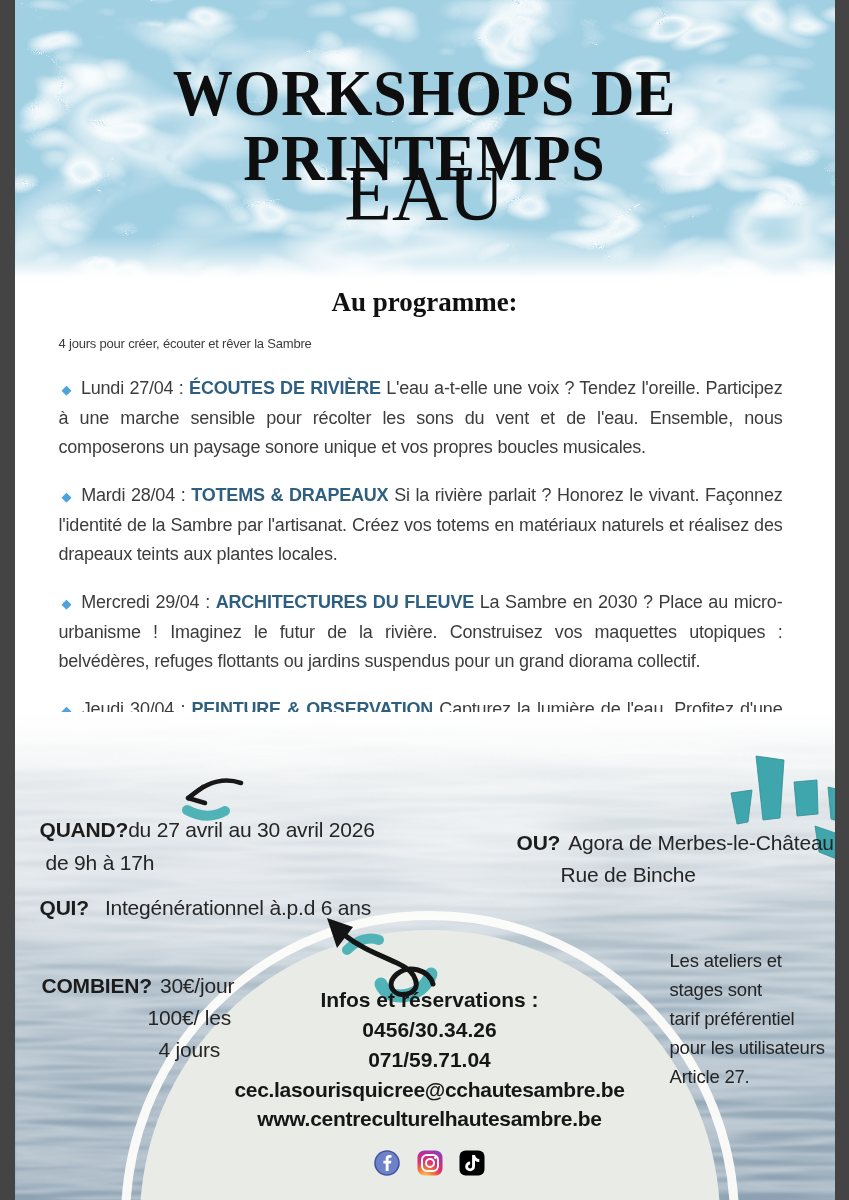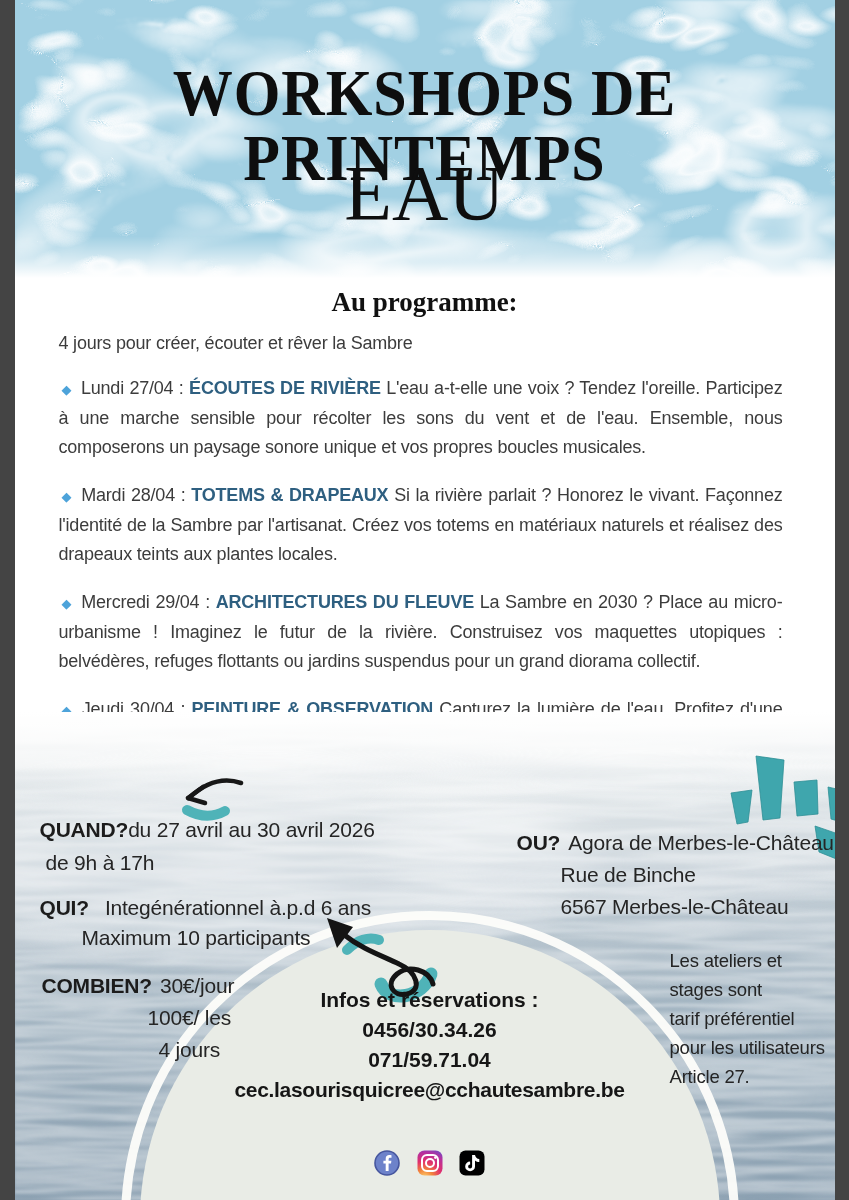--- a/index.html
+++ b/index.html
@@ -15,21 +15,21 @@
          letter-spacing:1px;color:#0e0e0e;line-height:60px;transform:scaleY(1.08);}
   .eau{position:absolute;top:152px;left:0;right:0;text-align:center;
        font-family:"Liberation Serif",serif;font-size:78px;line-height:82px;color:#0e0e0e;}
   .eau .b{font-weight:400;text-align:right;}
   .eau .t{font-weight:400;}
 
   
   .program{top:278px;height:434px;background:#ffffff;padding:0 44px;box-sizing:border-box;}
   .prog-heading{margin:0;padding-top:9px;text-align:center;font-family:"Liberation Serif",serif;
                 font-weight:700;font-size:27px;color:#111;}
-  .intro{margin:14px 0 0 0;font-size:18px;color:#3c3c3c;letter-spacing:-0.2px;line-height:23px;}
+  .intro{margin:14px 0 0 0;font-size:13px;color:#3c3c3c;letter-spacing:-0.2px;line-height:23px;}
   .item{margin:19px 8px 0 0;font-size:18px;color:#3c3c3c;letter-spacing:-0.2px;line-height:29px;
         text-align:justify;}
   .diamond{color:#4da3da;font-size:13px;margin:0 9px 0 3px;}
   .idate{color:#3c3c3c;}
   .ititle{font-weight:700;color:#2e5f80;}
 
   
   .bottom{top:712px;height:488px;padding-left:32px;}
   .abs{position:absolute;white-space:nowrap;}
   .lbl{font-weight:700;color:#1c1c1c;font-size:21px;letter-spacing:-0.2px;}
@@ -171,46 +171,45 @@
     </svg>
 
     <div class="abs" style="left:25px;top:106px;">
       <span class="lbl">QUAND?</span><span class="val">du 27 avril au 30 avril 2026</span>
     </div>
     <div class="abs val" style="left:31px;top:139px;">de 9h à 17h</div>
 
     <div class="abs" style="left:25px;top:184px;">
       <span class="lbl">QUI?</span><span class="val gap16">Integénérationnel à.p.d 6 ans</span>
     </div>
-    <div class="abs val" style="left:67px;top:214px;">Maximum 10 participants</div>
 
     <div class="abs" style="left:27px;top:262px;">
       <span class="lbl">COMBIEN?</span><span class="val gap8">30€/jour</span>
     </div>
     <div class="abs val" style="left:133px;top:294px;">100€/ les</div>
     <div class="abs val" style="left:144px;top:326px;">4 jours</div>
 
     <div class="abs" style="left:502px;top:119px;">
       <span class="lbl">OU?</span><span class="val gap8">Agora de Merbes-le-Château</span>
     </div>
     <div class="abs val" style="left:546px;top:151px;">Rue de Binche</div>
-    <div class="abs val" style="left:546px;top:183px;">6567 Merbes-le-Château</div>
 
     <div class="article27">
       <div>Les ateliers et</div>
       <div>stages sont</div>
       <div>tarif préférentiel</div>
       <div>pour les utilisateurs</div>
       <div>Article 27.</div>
     </div>
 
     <div class="contact-line c-head" style="top:276px;">Infos et réservations :</div>
     <div class="contact-line c-phone" style="top:306px;">0456/30.34.26</div>
     <div class="contact-line c-phone" style="top:336px;">071/59.71.04</div>
     <div class="contact-line c-mail" style="top:366px;text-align:center;">cec.lasourisquicree@cchautesambre.be</div>
+    <div class="contact-line c-mail" style="top:395px;">www.centreculturelhautesambre.be</div>
 
     <div class="social">
       <svg width="26" height="26" viewBox="0 0 26 26">
         <circle cx="13" cy="13" r="12" fill="#6d82ca" stroke="#46569e" stroke-width="1.6"></circle>
         <path d="M14.6,21 V13.6 h2.4 l0.4-2.8 h-2.8 V9.2 c0-0.8 0.4-1.5 1.6-1.5 h1.3 V5.2 c-0.5-0.1-1.4-0.2-2.2-0.2 c-2.2,0-3.6,1.3-3.6,3.7 v2.1 H9.4 v2.8 h2.3 V21 Z" fill="#ffffff"></path>
       </svg>
       <svg width="26" height="26" viewBox="0 0 26 26">
         <defs>
           <radialGradient id="igGrad" cx="0.28" cy="1.1" r="1.35">
             <stop offset="0" stop-color="#fdd573"></stop>

